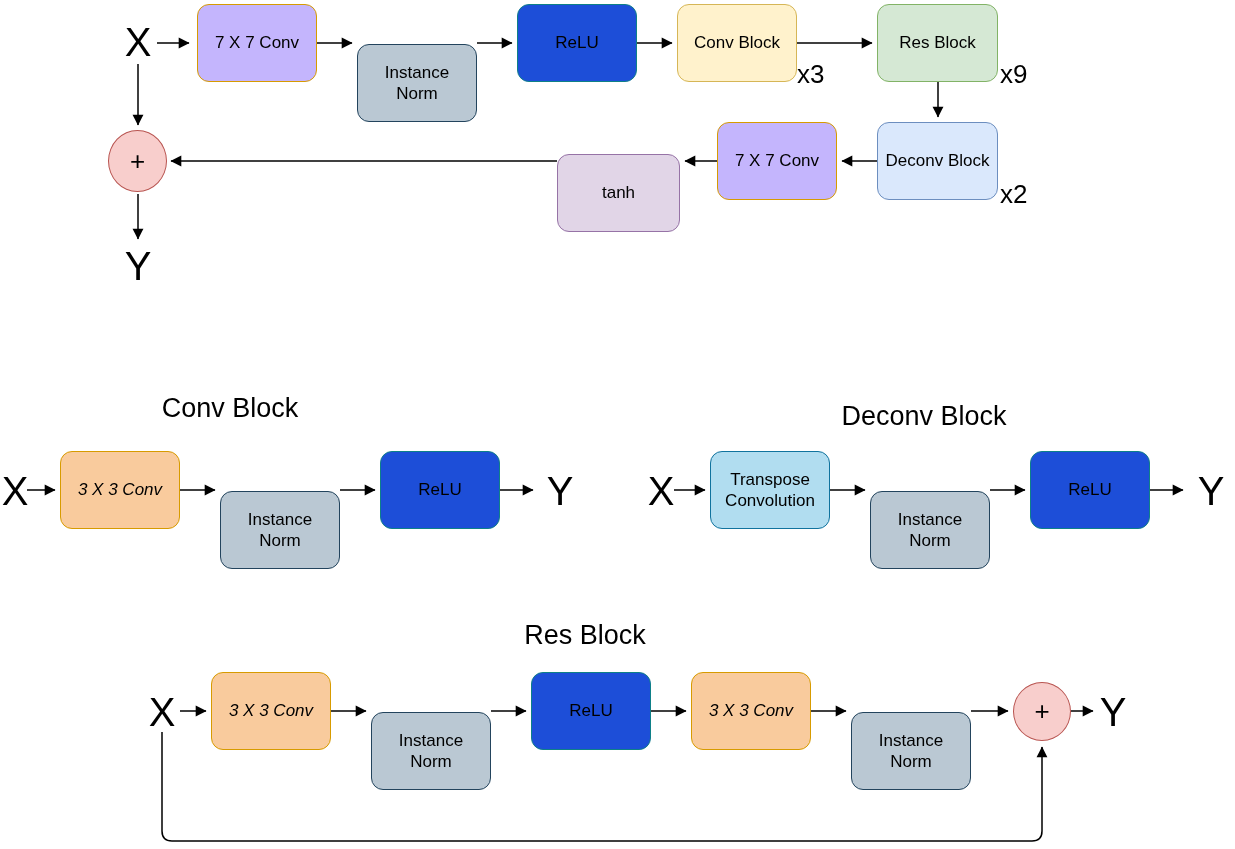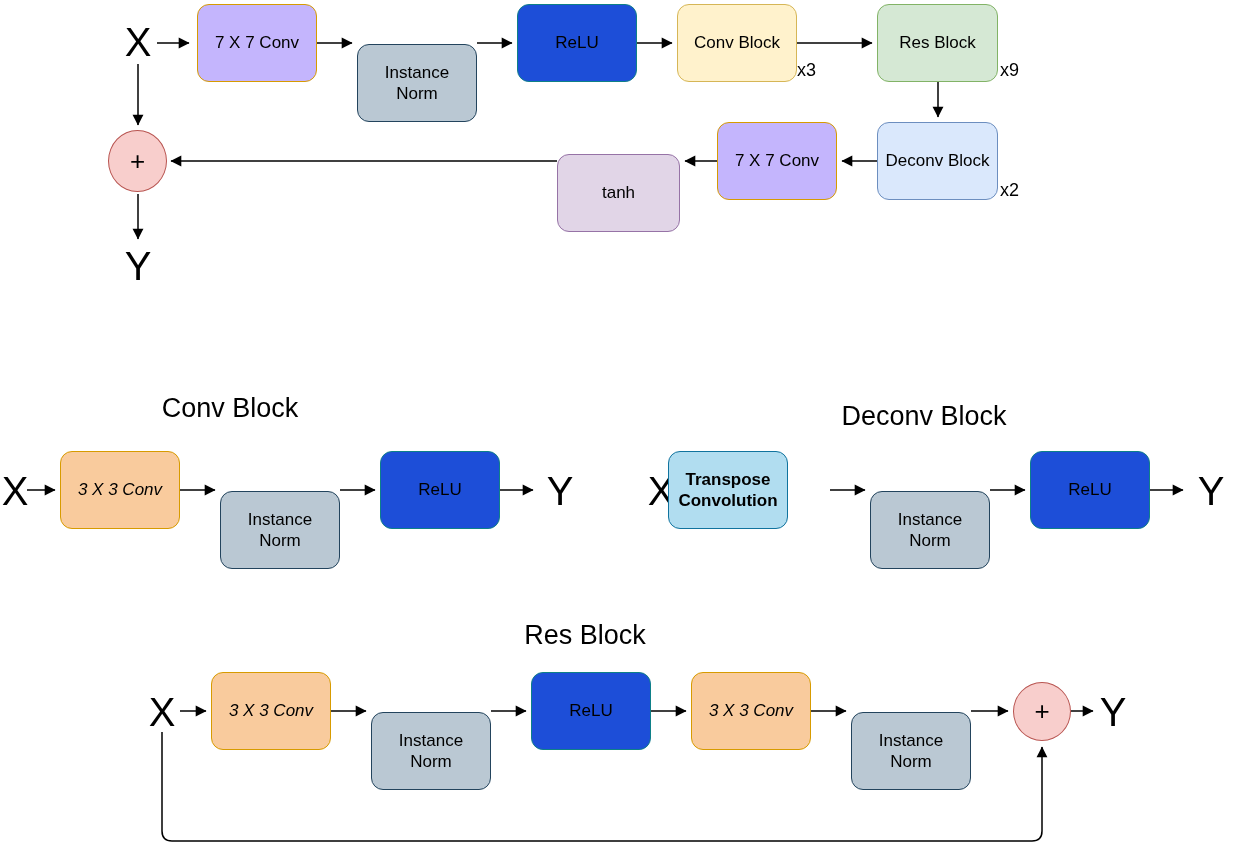--- a/index.html
+++ b/index.html
@@ -46,21 +46,21 @@
     text-align:center;
     font-size:40px;line-height:1;
   }
   .section-title{
     position:absolute;width:220px;
     text-align:center;
     font-size:27px;line-height:1;
   }
   .multiplier{
     position:absolute;
-    font-size:18px;line-height:1;
+    font-size:26px;line-height:1;
   }
 </style>
 </head>
 <body>
 
 <div id="canvas">
 
   <svg id="wires" width="1235" height="849" viewBox="0 0 1235 849" xmlns="http://www.w3.org/2000/svg">
     <defs>
       <marker id="arrow" viewBox="0 0 12 12" refX="10.5" refY="6" markerWidth="13" markerHeight="13" markerUnits="userSpaceOnUse" orient="auto">
@@ -152,21 +152,21 @@
     <span class="box-label">Instance Norm</span>
   </div>
   <div class="box c-teal" style="left:380px;top:451px;width:120px;height:78px;">
     <span class="box-label nowrap">ReLU</span>
   </div>
   <div class="io-label" style="left:532px;top:471px;">Y</div>
 
   <div class="section-title" style="left:814px;top:403px;">Deconv Block</div>
   <div class="io-label" style="left:633px;top:471px;">X</div>
 
-  <div class="box c-lightblue" style="left:668px;top:451px;width:120px;height:78px;font-weight:bold;">
+  <div class="box c-lightblue" style="left:710px;top:451px;width:120px;height:78px;">
     <span class="box-label">Transpose Convolution</span>
   </div>
   <div class="box c-bluegray" style="left:870px;top:451px;width:120px;height:78px;">
     <span class="box-label">Instance Norm</span>
   </div>
   <div class="box c-teal" style="left:1030px;top:451px;width:120px;height:78px;">
     <span class="box-label nowrap">ReLU</span>
   </div>
   <div class="io-label" style="left:1183px;top:471px;">Y</div>
 

